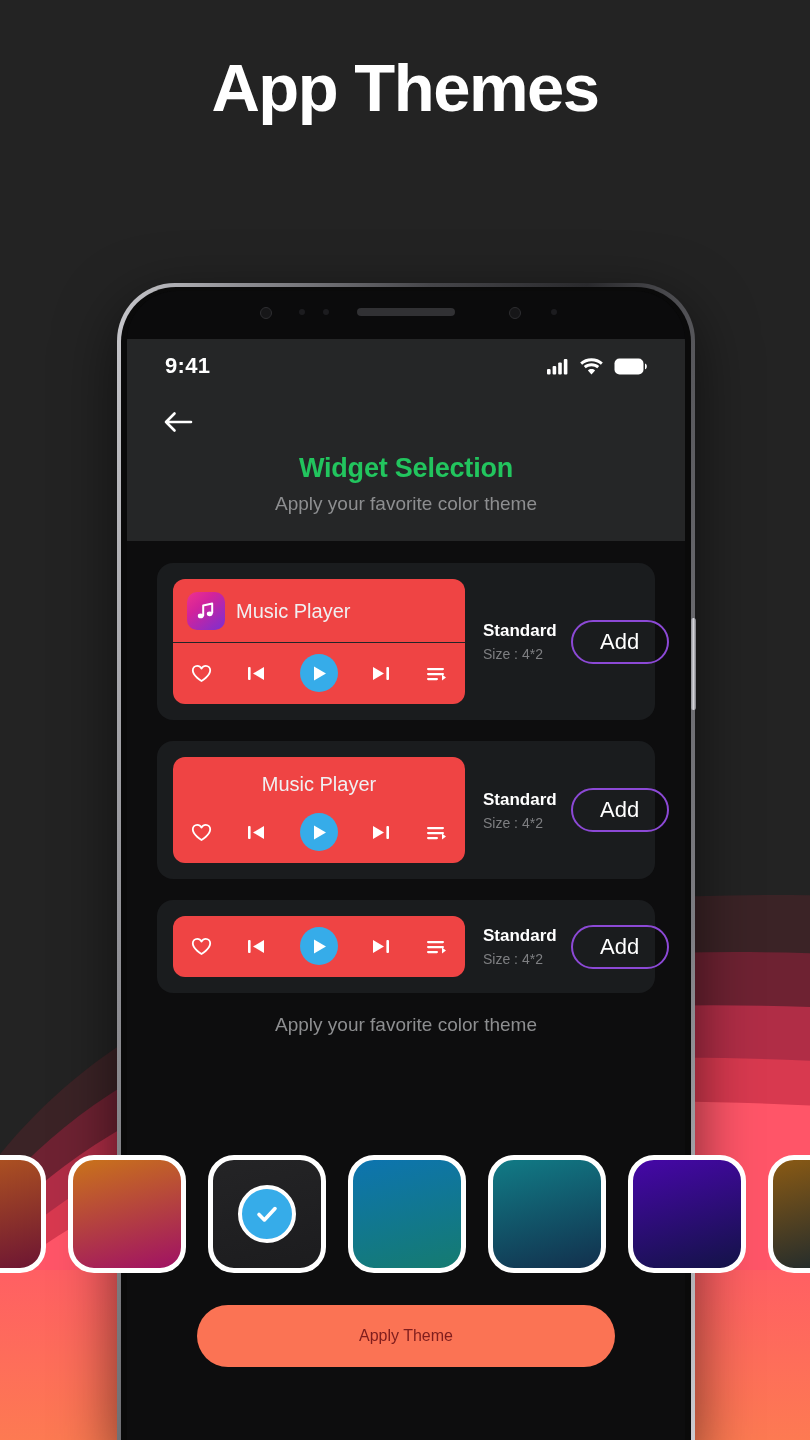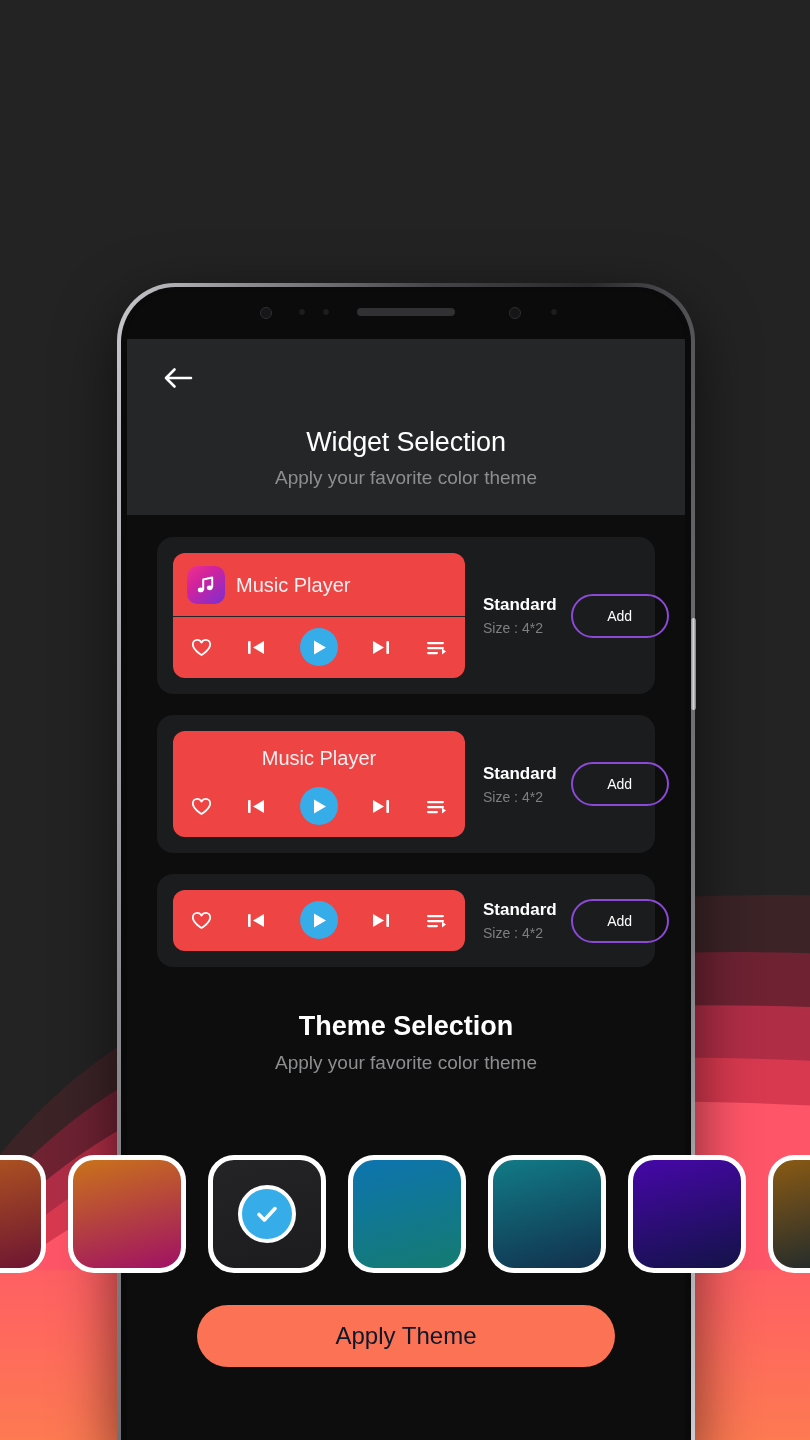--- a/index.html
+++ b/index.html
@@ -155,25 +155,25 @@
   }
   .back-row { height: 34px; }
   .back-btn {
     display: inline-flex;
     width: 34px; height: 34px;
     align-items: center;
     justify-content: center;
     cursor: pointer;
   }
   .page-title {
-    margin-top: 32px;
+    margin-top: 14px;
     text-align: center;
-    color: #ffffff;
+    color: #22c55e;
     font-size: 27px;
-    font-weight: normal;
+    font-weight: bold;
     letter-spacing: -.2px;
   }
   .page-sub {
     margin-top: 9px;
     text-align: center;
     color: #8d8e90;
     font-size: 19px;
   }
 
   .content {
@@ -265,21 +265,21 @@
     margin-top: 5px;
   }
   .add-btn {
     flex: 0 0 auto;
     width: 98px;
     height: 44px;
     border-radius: 22px;
     border: 2px solid #8c49d6;
     background: transparent;
     color: #ffffff;
-    font-size: 14px;
+    font-size: 22px;
     font-family: "Liberation Sans", sans-serif;
     cursor: pointer;
   }
 
   
   .theme-head {
     margin-top: 44px;
     text-align: center;
     color: #ffffff;
     font-size: 27px;
@@ -336,22 +336,22 @@
     display: flex;
     justify-content: center;
     z-index: 8;
   }
   .apply-btn {
     width: 418px;
     height: 62px;
     border-radius: 31px;
     background: #fb7354;
     border: none;
-    color: #0f172a;
-    font-size: 24px;
+    color: #7f1d1d;
+    font-size: 16px;
     font-family: "Liberation Sans", sans-serif;
     cursor: pointer;
   }
 </style>
 </head>
 <body>
 
 <div id="root">
 
   <svg class="bg-waves" viewBox="0 0 810 1440" preserveAspectRatio="none">
@@ -366,38 +366,59 @@
     <rect x="0" y="1270" width="810" height="170" fill="url(#coralgrad)"></rect>
     <defs>
       <linearGradient id="coralgrad" x1="0" y1="0" x2="0" y2="1">
         <stop offset="0%" stop-color="#ff5f63"></stop>
         <stop offset="100%" stop-color="#fd7a52"></stop>
       </linearGradient>
     </defs>
   </svg>
 
   <div class="headline">
+    <span>App Themes</span>
   </div>
 
   <div class="phone">
     <div class="side-btn"></div>
     <div class="phone-inner">
       <div class="screen">
 
         <div class="notch-zone">
           <div class="speaker"></div>
           <div class="cam c1"></div>
           <div class="cam c2"></div>
           <div class="cam-dot d1"></div>
           <div class="cam-dot d2"></div>
           <div class="cam-dot d3"></div>
         </div>
 
         <div class="app">
 
+          <div class="statusbar">
+            <div class="status-time">9:41</div>
+            <div class="status-icons">
+              <svg width="22" height="17" viewBox="0 0 22 17">
+                <rect x="0" y="11" width="3.6" height="5.5" rx="1.1" fill="#fff"></rect>
+                <rect x="5.6" y="8" width="3.6" height="8.5" rx="1.1" fill="#fff"></rect>
+                <rect x="11.2" y="4.5" width="3.6" height="12" rx="1.1" fill="#fff"></rect>
+                <rect x="16.8" y="1" width="3.6" height="15.5" rx="1.1" fill="#fff"></rect>
+              </svg>
+              <svg width="23" height="17" viewBox="0 0 23 17">
+                <path d="M11.5 3.2c3.6 0 6.9 1.3 9.4 3.5l1.9-2.2C19.9 1.8 15.9.3 11.5.3S3.1 1.8 0.2 4.5l1.9 2.2C4.6 4.5 7.9 3.2 11.5 3.2z" fill="#fff"></path>
+                <path d="M11.5 8.2c2.2 0 4.2.8 5.8 2.1l1.9-2.2c-2.1-1.8-4.8-2.8-7.7-2.8S5.9 6.3 3.8 8.1l1.9 2.2C7.3 9 9.3 8.2 11.5 8.2z" fill="#fff"></path>
+                <path d="M11.5 16.6l3.6-4.2c-1-.8-2.2-1.3-3.6-1.3s-2.6.5-3.6 1.3l3.6 4.2z" fill="#fff"></path>
+              </svg>
+              <svg width="33" height="17" viewBox="0 0 33 17">
+                <rect x="0.5" y="0.5" width="29" height="16" rx="5" fill="#fff"></rect>
+                <path d="M31 5.5c1.2.4 1.8 1.4 1.8 2.9s-.6 2.5-1.8 2.9V5.5z" fill="#fff"></path>
+              </svg>
+            </div>
+          </div>
 
           <div class="appbar">
             <div class="back-row">
               <span class="back-btn">
                 <svg width="30" height="22" viewBox="0 0 30 22">
                   <path d="M11.5 2.5L3 11l8.5 8.5M3 11h25" stroke="#fff" stroke-width="2.6" fill="none" stroke-linecap="round" stroke-linejoin="round"></path>
                 </svg>
               </span>
             </div>
             <div class="page-title">Widget Selection</div>
@@ -539,21 +560,20 @@
                   </span>
                 </div>
               </div>
               <div class="wmeta">
                 <div class="wmeta-name">Standard</div>
                 <div class="wmeta-size">Size : 4*2</div>
               </div>
               <button class="add-btn">Add</button>
             </div>
 
-            <div class="theme-head">Theme Selection</div>
             <div class="theme-sub">Apply your favorite color theme</div>
 
           </div>
         </div>
       </div>
     </div>
   </div>
 
   <div class="swatch-row" id="swatch-row">
       <div class="swatch" style="background: linear-gradient(165deg, rgb(180, 89, 31) 0%, rgb(109, 21, 51) 100%);"></div>

